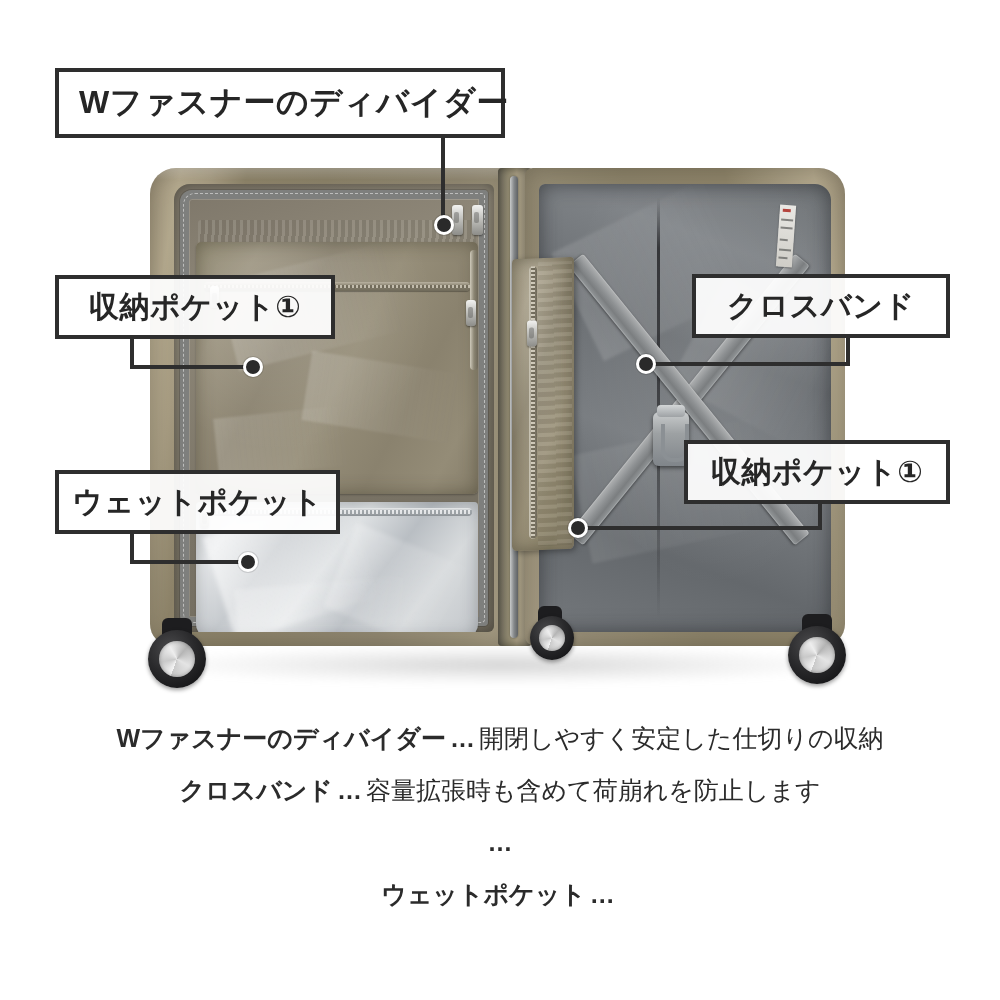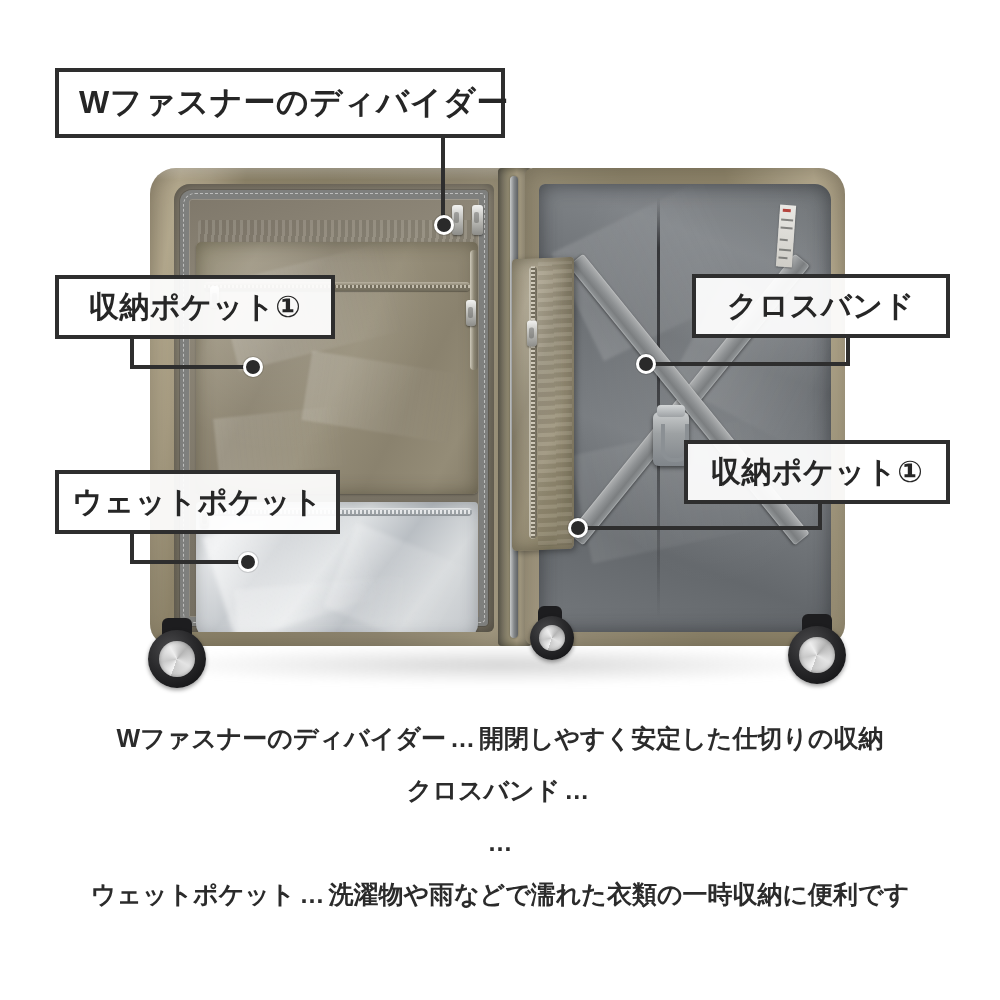--- a/index.html
+++ b/index.html
@@ -255,21 +255,21 @@
   }
 
   
   .legend{position:absolute;left:0;top:712px;width:1000px;height:288px;}
   .legend-row{
     width:1000px;height:52px;display:flex;align-items:center;justify-content:center;
     font-size:25px;color:#2b2b2b;
   }
   .legend-row .term{font-weight:700;}
   .legend-row .sep{font-weight:700;padding:0 4px;}
-  .legend-row .desc{font-weight:700;}
+  .legend-row .desc{font-weight:400;}
 </style>
 </head>
 <body>
 
 <div id="page">
 
   <div class="photo-stage">
 
     <div class="case-shadow"></div>
 
@@ -399,27 +399,27 @@
 
     <div class="legend-row">
       <span class="term">Wファスナーのディバイダー</span>
       <span class="sep">…</span>
       <span class="desc">開閉しやすく安定した仕切りの収納</span>
     </div>
 
     <div class="legend-row">
       <span class="term">クロスバンド</span>
       <span class="sep">…</span>
+      <span class="desc">容量拡張時も含めて荷崩れを防止します</span>
     </div>
 
     <div class="legend-row">
       <span class="sep">…</span>
     </div>
 
     <div class="legend-row">
       <span class="term">ウェットポケット</span>
       <span class="sep">…</span>
-      <span class="desc">洗濯物や雨などで濡れた衣類の一時収納に便利です</span>
     </div>
 
   </div>
 
 </div>
 
 </body></html>

